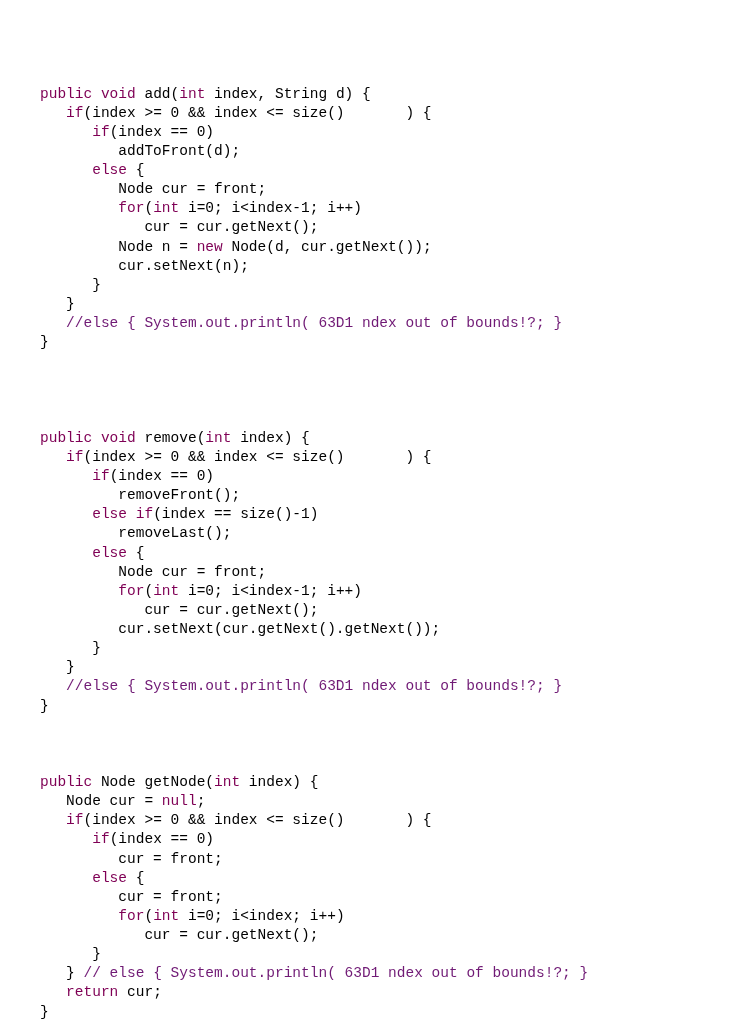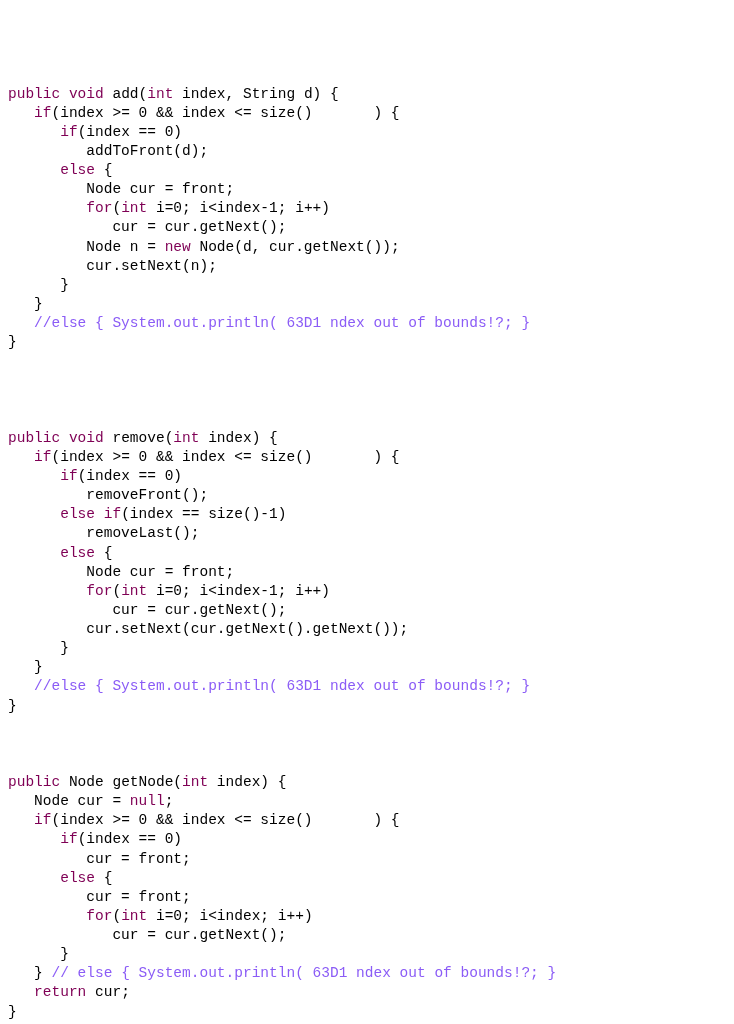--- a/index.html
+++ b/index.html
@@ -7,22 +7,22 @@
     padding: 8px;
     background: #ffffff;
     font-family: "Courier New", Courier, monospace;
     font-size: 14.5px;
     line-height: 1.32;
     white-space: pre;
     color: #000000;
   }
   .kw { color: #7f0055; }
   .type { color: #7f0055; }
-  .comment { color: #8b5cf6; }
-  .code-block { display: block; }
+  .comment { color: #701a75; }
+  .code-block { display: block; margin-left: 32px; }
 </style>
 </head>
 <body>
 
 
 
 <div class="code-block" id="code-root"><div><span class="kw">public</span><span> </span><span class="kw">void</span><span> add(</span><span class="type">int</span><span> index, String d) {</span></div><div><span>   </span><span class="kw">if</span><span>(index &gt;= 0 &amp;&amp; index &lt;= size()       ) {</span></div><div><span>      </span><span class="kw">if</span><span>(index == 0)</span></div><div><span>         addToFront(d);</span></div><div><span>      </span><span class="kw">else</span><span> {</span></div><div><span>         Node cur = front;</span></div><div><span>         </span><span class="kw">for</span><span>(</span><span class="type">int</span><span> i=0; i&lt;index-1; i++)</span></div><div><span>            cur = cur.getNext();</span></div><div><span>         Node n = </span><span class="kw">new</span><span> Node(d, cur.getNext());</span></div><div><span>         cur.setNext(n);</span></div><div><span>      }</span></div><div><span>   }</span></div><div><span>   </span><span class="comment">//else { System.out.println( 63D1 ndex out of bounds!?; }</span></div><div><span>}</span></div><div>&nbsp;</div><div>&nbsp;</div><div>&nbsp;</div><div>&nbsp;</div><div><span class="kw">public</span><span> </span><span class="kw">void</span><span> remove(</span><span class="type">int</span><span> index) {</span></div><div><span>   </span><span class="kw">if</span><span>(index &gt;= 0 &amp;&amp; index &lt;= size()       ) {</span></div><div><span>      </span><span class="kw">if</span><span>(index == 0)</span></div><div><span>         removeFront();</span></div><div><span>      </span><span class="kw">else</span><span> </span><span class="kw">if</span><span>(index == size()-1)</span></div><div><span>         removeLast();</span></div><div><span>      </span><span class="kw">else</span><span> {</span></div><div><span>         Node cur = front;</span></div><div><span>         </span><span class="kw">for</span><span>(</span><span class="type">int</span><span> i=0; i&lt;index-1; i++)</span></div><div><span>            cur = cur.getNext();</span></div><div><span>         cur.setNext(cur.getNext().getNext());</span></div><div><span>      }</span></div><div><span>   }</span></div><div><span>   </span><span class="comment">//else { System.out.println( 63D1 ndex out of bounds!?; }</span></div><div><span>}</span></div><div>&nbsp;</div><div>&nbsp;</div><div>&nbsp;</div><div><span class="kw">public</span><span> Node getNode(</span><span class="type">int</span><span> index) {</span></div><div><span>   Node cur = </span><span class="kw">null</span><span>;</span></div><div><span>   </span><span class="kw">if</span><span>(index &gt;= 0 &amp;&amp; index &lt;= size()       ) {</span></div><div><span>      </span><span class="kw">if</span><span>(index == 0)</span></div><div><span>         cur = front;</span></div><div><span>      </span><span class="kw">else</span><span> {</span></div><div><span>         cur = front;</span></div><div><span>         </span><span class="kw">for</span><span>(</span><span class="type">int</span><span> i=0; i&lt;index; i++)</span></div><div><span>            cur = cur.getNext();</span></div><div><span>      }</span></div><div><span>   } </span><span class="comment">// else { System.out.println( 63D1 ndex out of bounds!?; }</span></div><div><span>   </span><span class="kw">return</span><span> cur;</span></div><div><span>}</span></div></div>
 
 
 

